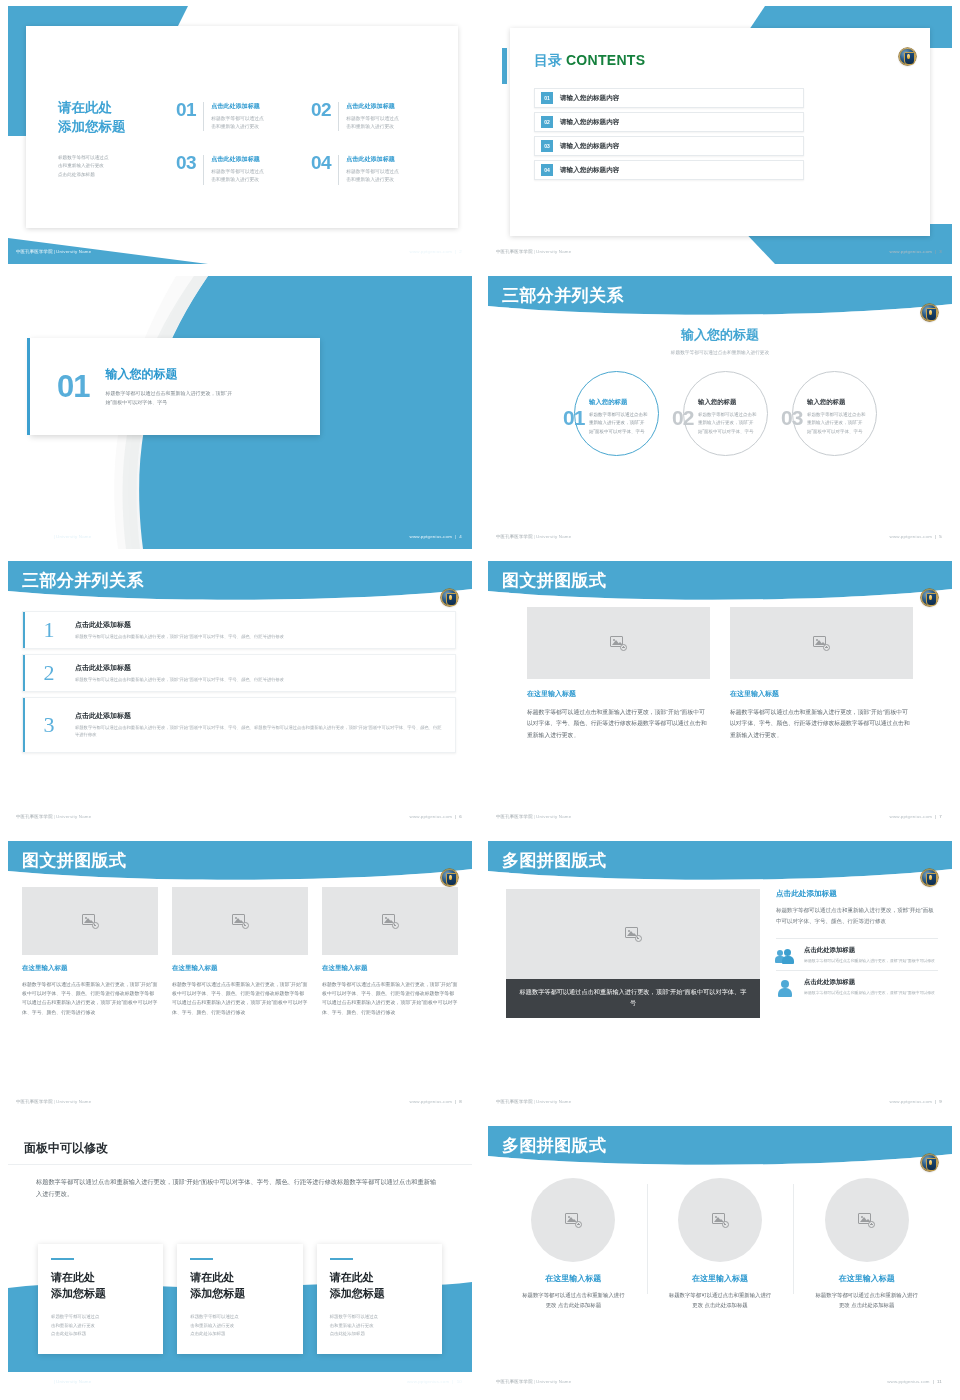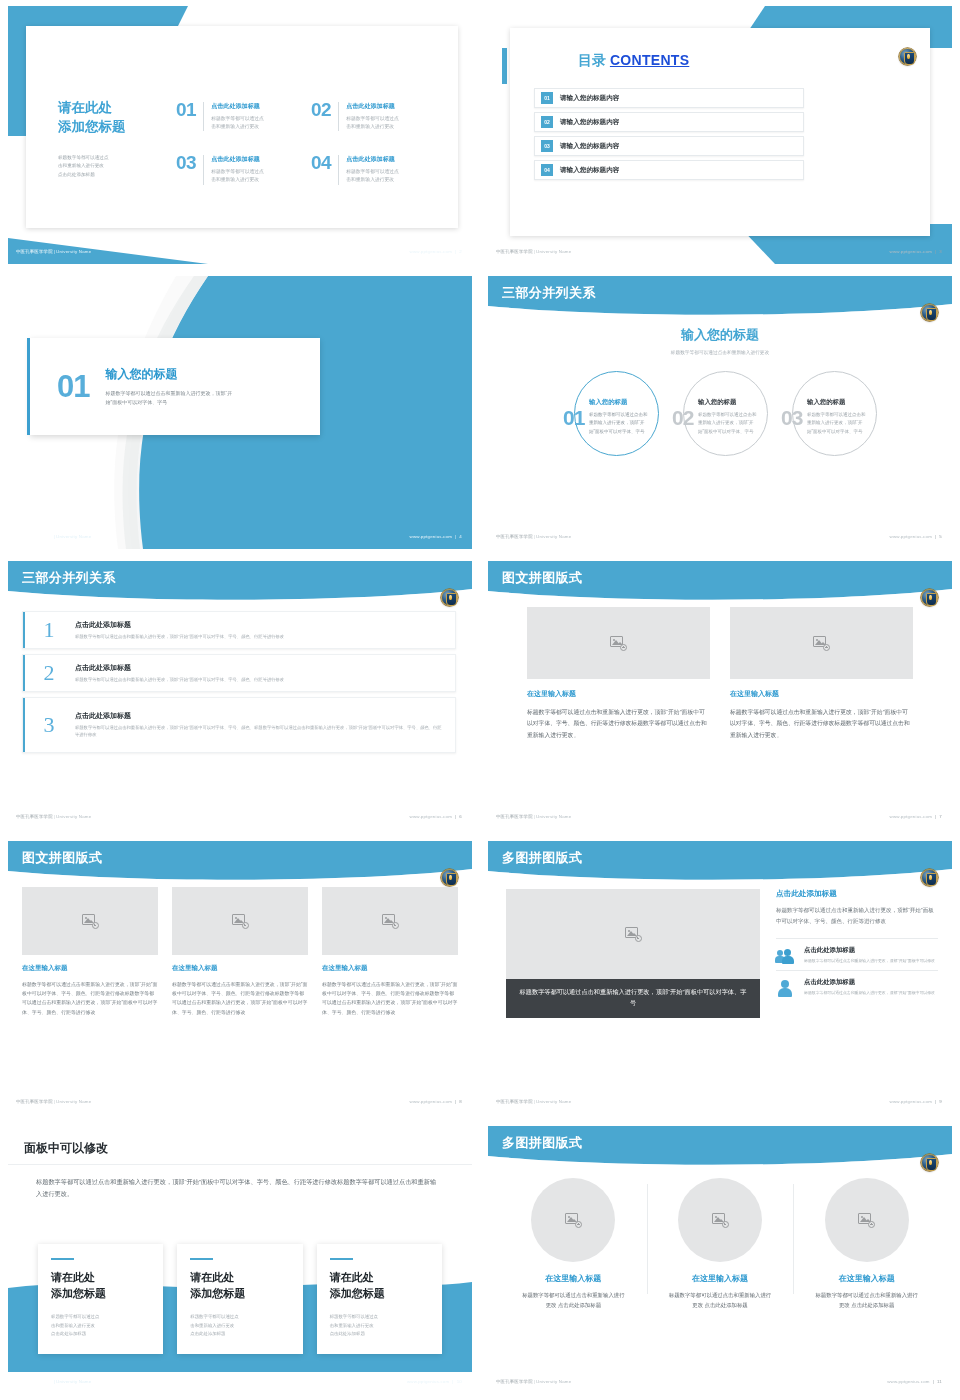--- a/index.html
+++ b/index.html
@@ -67,21 +67,21 @@
     content: ""; position: absolute; left: 7.1px; top: 5.4px;
     width: 2.8px; height: 4.2px; border-radius: 50% 50% 45% 45%;
     background: linear-gradient(#ffe9a8, #e2a829);
   }
 
   
   .hdrbar { position: absolute; left: 0; right: 0; top: 0; height: 40px; }
   .hdrbar svg { position: absolute; left: 0; top: 0; width: 100%; height: 100%; display: block; }
   .hdrtitle {
     position: absolute; left: 14px; top: 8px;
-    color: #ffffff; font-size: 13px; font-weight: bold; letter-spacing: .4px;
+    color: #ffffff; font-size: 17px; font-weight: bold; letter-spacing: .4px;
   }
 
   
   .s2-corner {
     position: absolute; left: 0; top: 0; width: 180px; height: 40px;
     background: #4aa7d0;
     clip-path: polygon(0 0, 180px 0, 160px 40px, 0 40px);
   }
   .s2-leftbar {
     position: absolute; left: 0; top: 0; width: 28px; height: 130px; background: #4aa7d0;
@@ -125,22 +125,22 @@
     position: absolute; right: 0; bottom: 0; width: 215px; height: 40px;
     background: #4aa7d0;
     clip-path: polygon(0 0, 215px 0, 215px 40px, 38px 40px);
   }
   .s3-leftbar { position: absolute; left: 14px; top: 42px; width: 5px; height: 36px; background: #4aa7d0; }
   .s3-card {
     position: absolute; left: 22px; top: 22px; right: 22px; bottom: 28px;
     background: #fff; box-shadow: 0 1px 5px rgba(0,0,0,.16);
   }
   .s3-title { position: absolute; left: 46px; top: 46px; font-size: 14px; font-weight: bold; white-space: nowrap; }
-  .s3-title .cn { color: #45a6d3; margin-left: 44px; }
-  .s3-title .en { color: #1d4ed8; letter-spacing: .3px; text-decoration: underline; }
+  .s3-title .cn { color: #45a6d3; }
+  .s3-title .en { color: #15803d; letter-spacing: .3px; }
   .s3-list { position: absolute; left: 46px; top: 82px; width: 270px; }
   .s3-item {
     height: 20px; display: flex; align-items: center;
     border: 1px solid #e6eaed; margin-bottom: 4px; background: #fff;
     box-shadow: 0 1px 1.5px rgba(0,0,0,.05);
   }
   .s3-badge {
     width: 12px; height: 12px; margin-left: 6px; margin-right: 7px;
     background: #4aa7d0; color: #fff; font-size: 5px; font-weight: bold;
     display: flex; align-items: center; justify-content: center;

